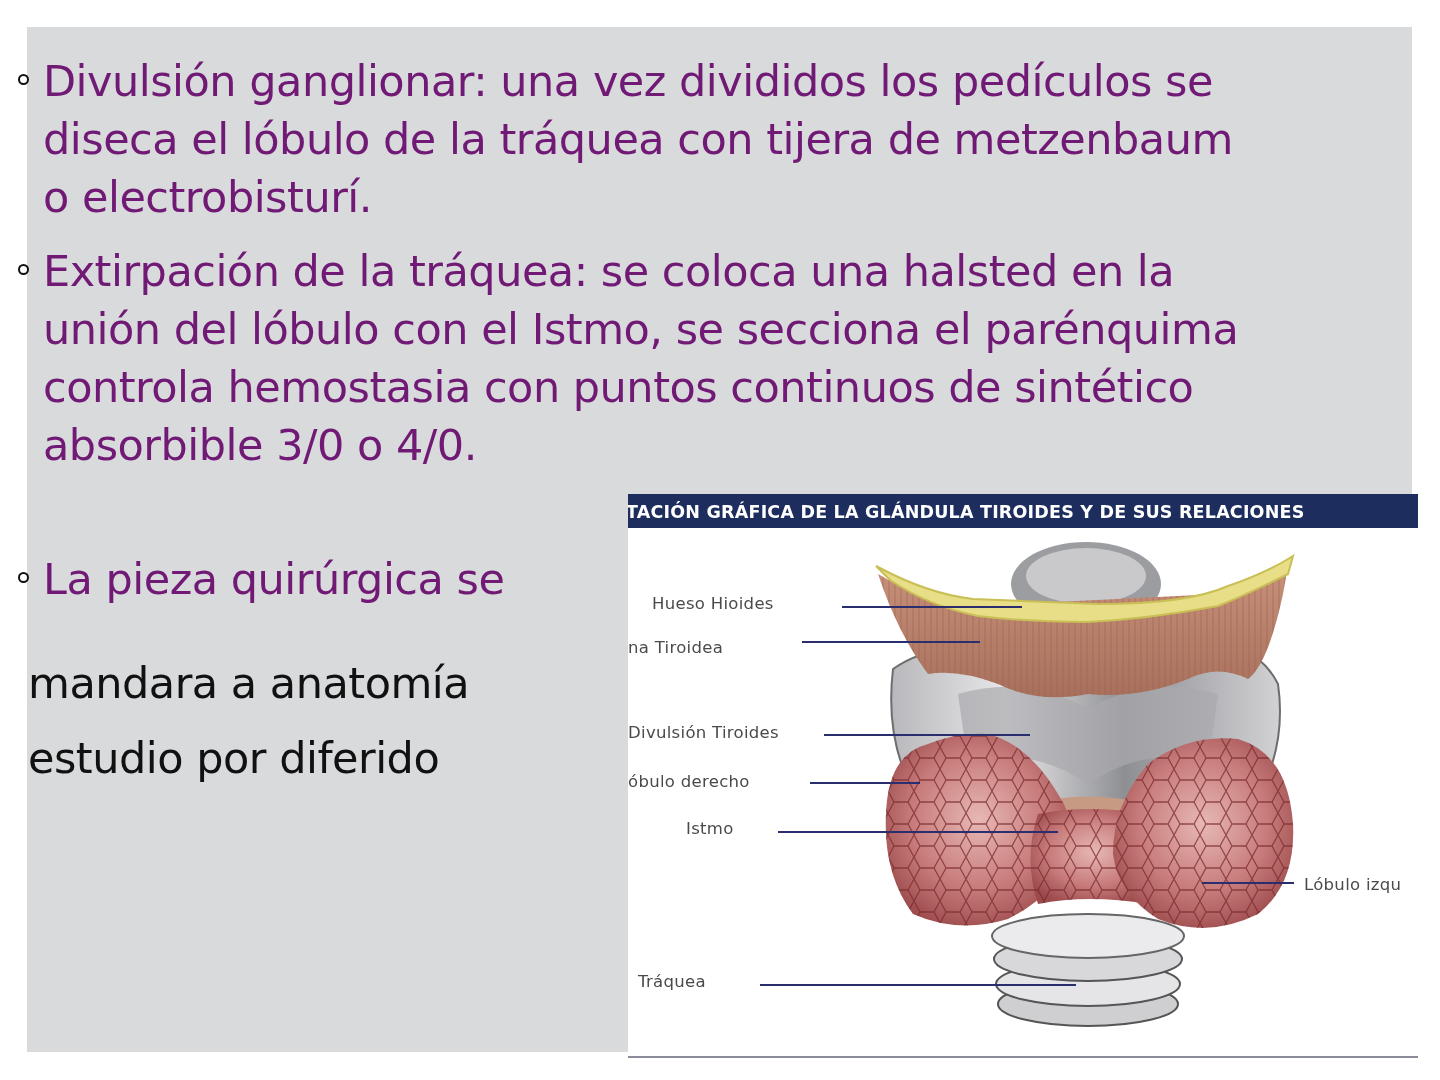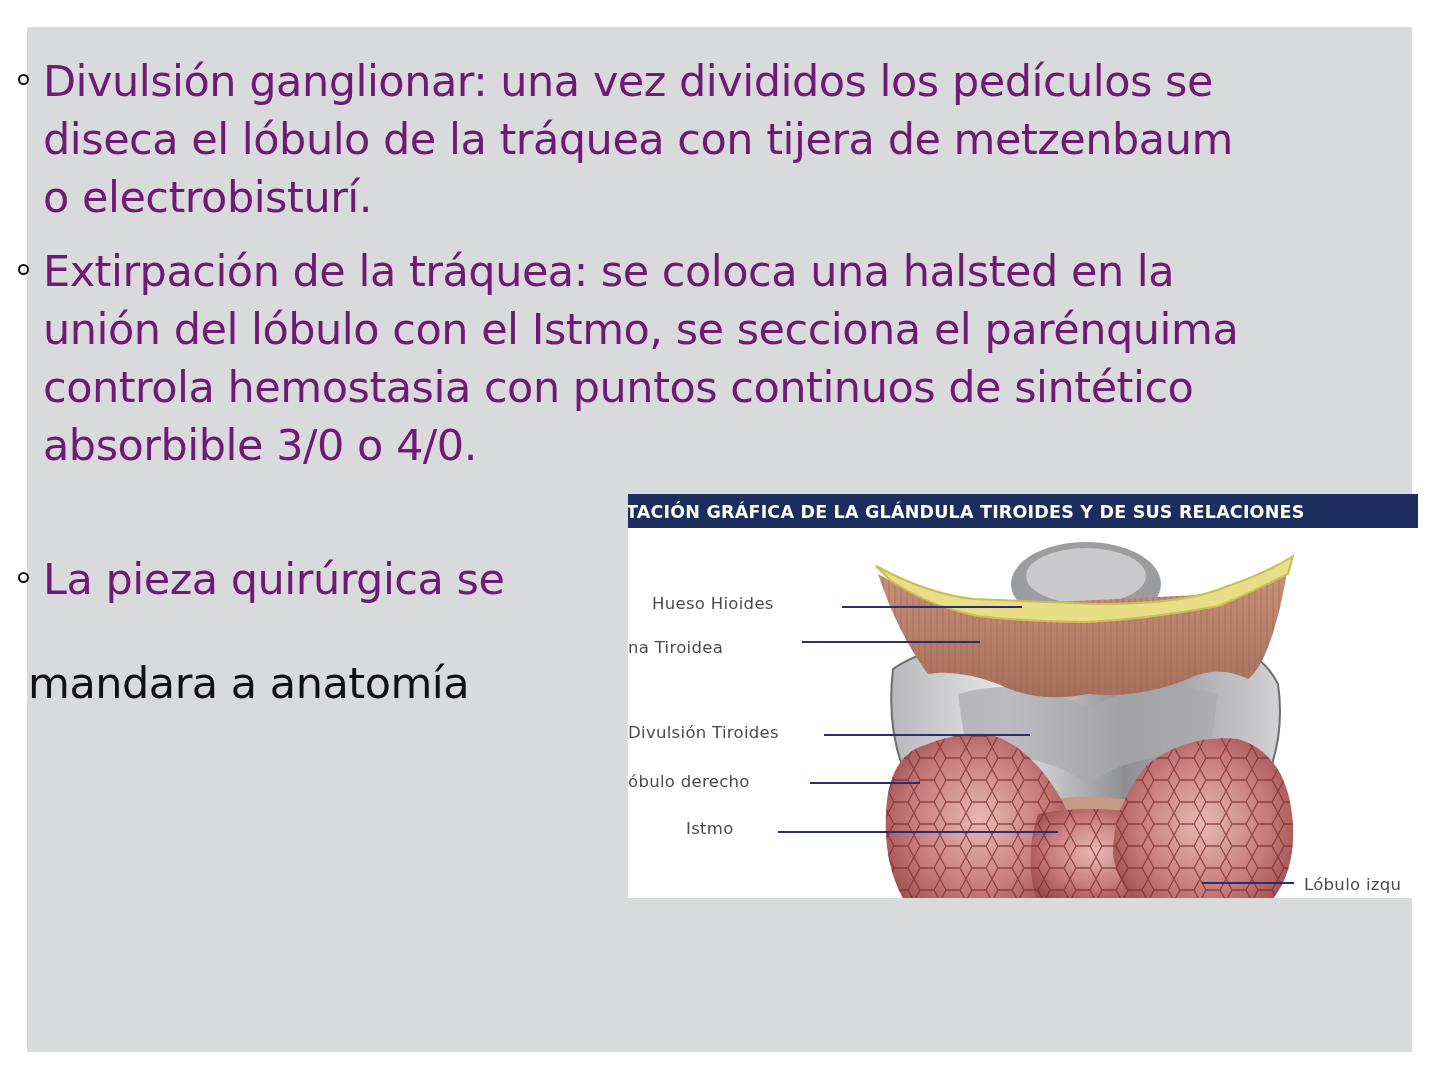--- a/index.html
+++ b/index.html
@@ -72,21 +72,21 @@
       white-space: nowrap;
     }
     .para3-first .line { padding-left: 25px; display:block; }
 
     
     .figure {
       position: absolute;
       left: 628px;
       top: 494px;
       width: 790px;
-      height: 404px;
+      height: 564px;
       background: #ffffff;
       overflow: hidden;
     }
     .fig-title {
       position: absolute;
       left: 0;
       top: 0;
       width: 790px;
       height: 34px;
       background: #1c2d5e;
@@ -146,20 +146,21 @@
   <span class="line">controla hemostasia con puntos continuos de sintético</span>
   <span class="line">absorbible 3/0 o 4/0.</span>
 </div>
 
 <div class="text-block para3-first">
   <span class="bullet"></span>
   <span class="line">La pieza quirúrgica se</span>
 </div>
 <div class="text-block para3-lines" style="top:646px;">
   <span class="line">mandara a anatomía</span>
+  <span class="line">estudio por diferido</span>
 </div>
 
 <div class="figure">
   <div class="fig-title">TACIÓN GRÁFICA DE LA GLÁNDULA TIROIDES Y DE SUS RELACIONES</div>
 
   <svg class="anatomy" width="790" height="564" viewBox="0 0 790 564">
     <defs>
       <linearGradient id="cart" x1="0" y1="0" x2="1" y2="0">
         <stop offset="0" stop-color="#b8b8bc"></stop>
         <stop offset="0.3" stop-color="#e8e8ea"></stop>

